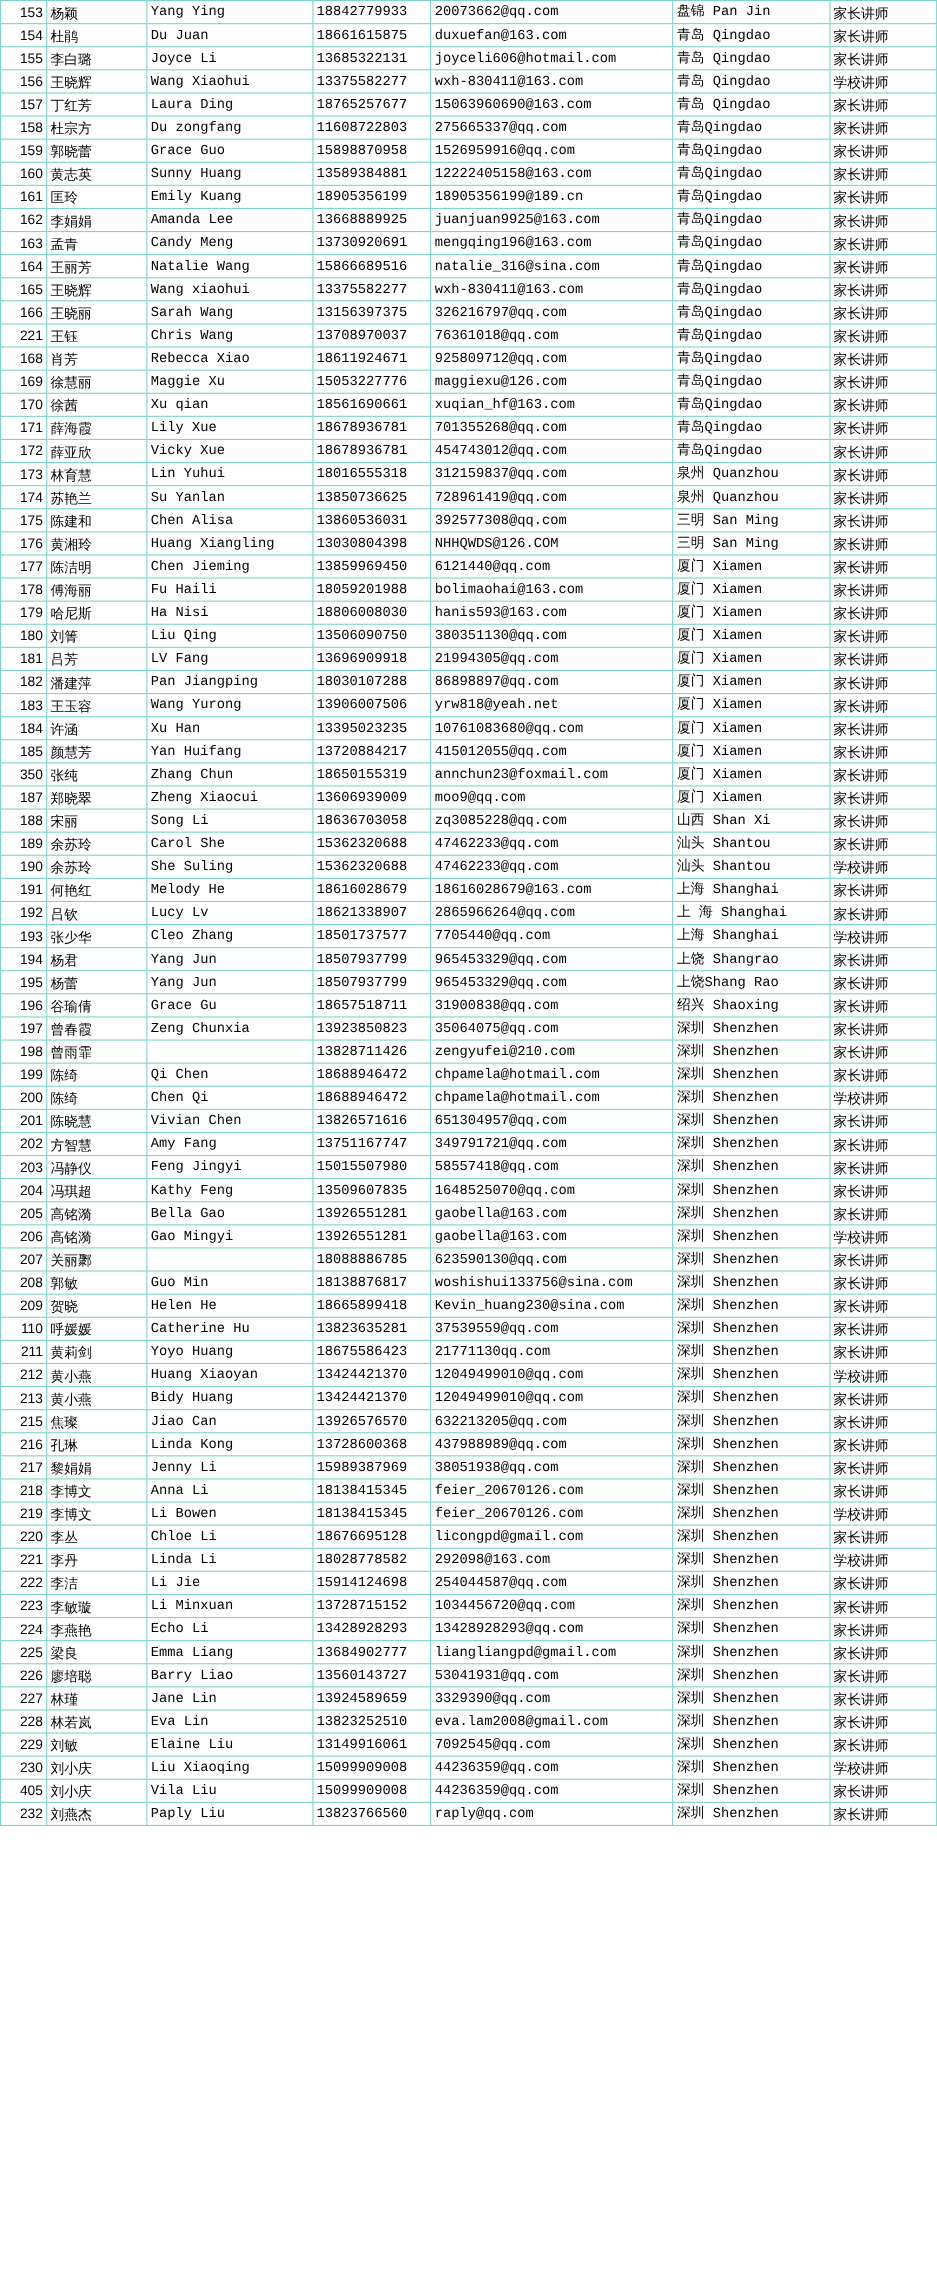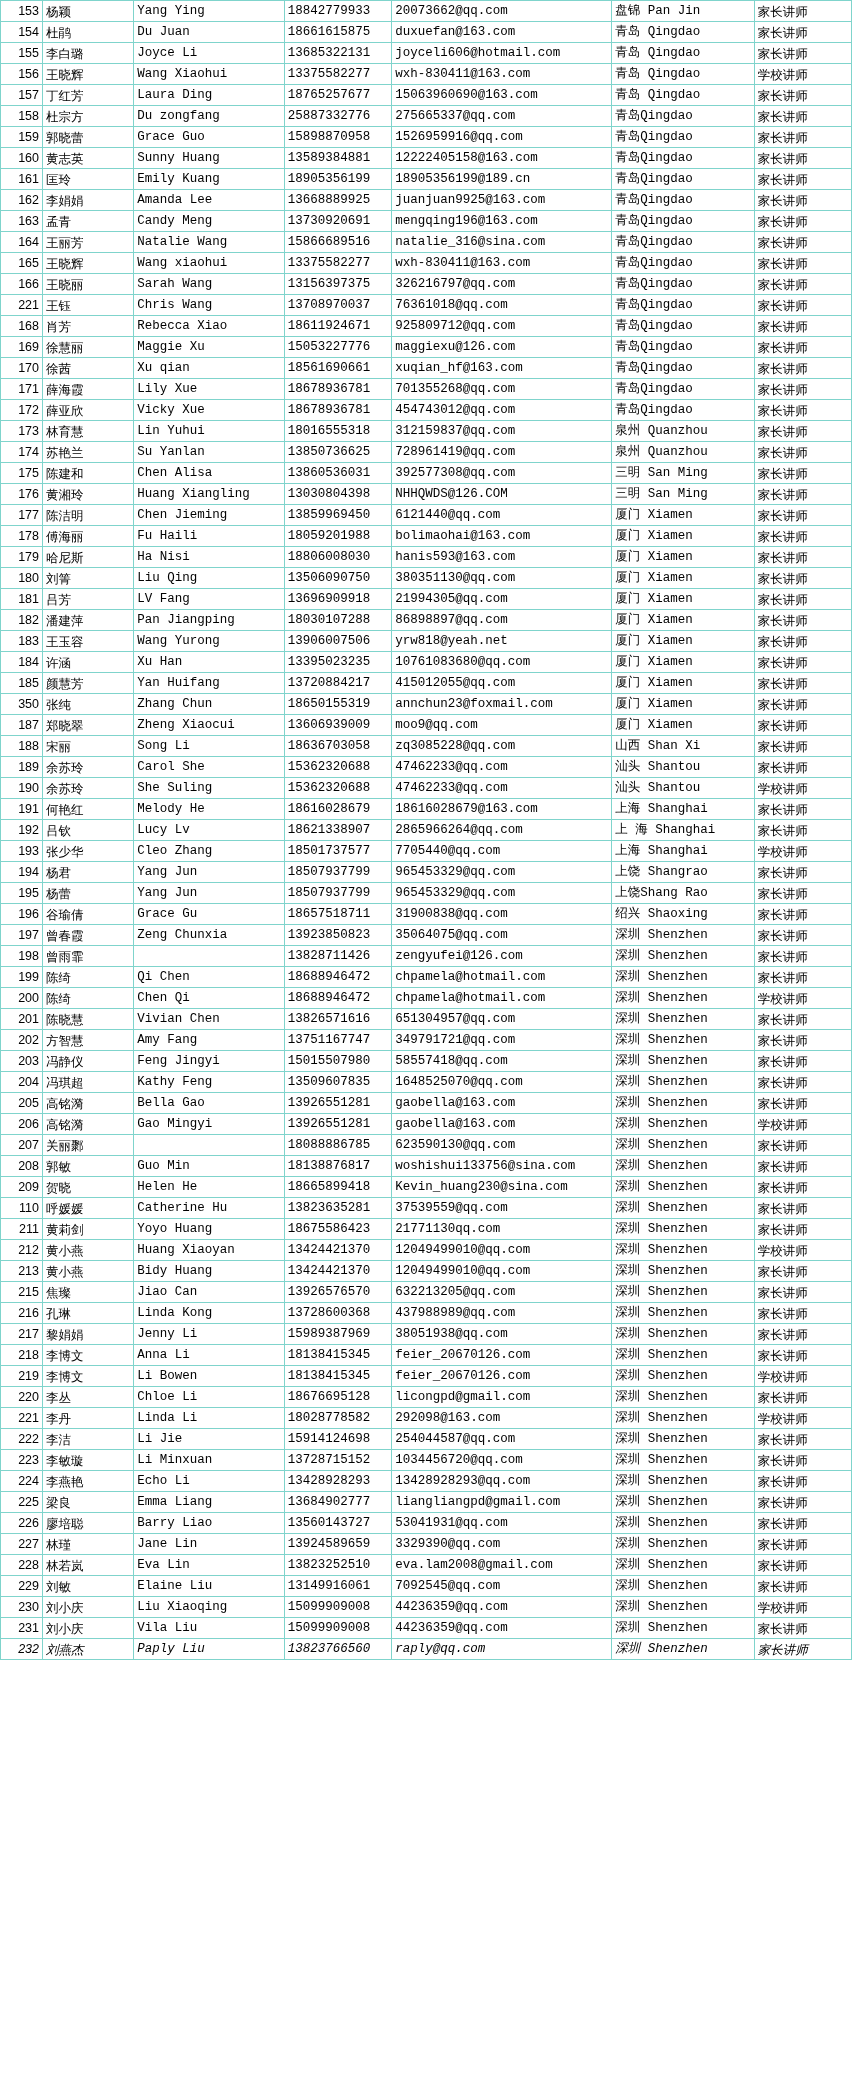--- a/index.html
+++ b/index.html
@@ -69,21 +69,20 @@
     width: 88px;
     text-align: left;
     padding-left: 6px;
   }
   .cn { font-family: "DejaVu Sans", sans-serif; font-size: 12.5px; }
   tr.row:nth-child(n) td { background: #ffffff; }
   .last-partial td {
     height: 9px;
     line-height: 9px;
     border-bottom: none;
-    font-style: italic;
   }
 </style>
 </head>
 <body>
 
 <table class="roster">
   <tbody>
       <tr class="row">
         <td class="c-index">153</td>
         <td class="c-cname cn">杨颖</td>
@@ -126,21 +125,21 @@
         <td class="c-ename">Laura Ding</td>
         <td class="c-phone">18765257677</td>
         <td class="c-email">15063960690@163.com</td>
         <td class="c-city cn">青岛 Qingdao</td>
         <td class="c-role cn">家长讲师</td>
       </tr>
       <tr class="row">
         <td class="c-index">158</td>
         <td class="c-cname cn">杜宗方</td>
         <td class="c-ename">Du zongfang</td>
-        <td class="c-phone">25887332776</td>
+        <td class="c-phone">11608722803</td>
         <td class="c-email">275665337@qq.com</td>
         <td class="c-city cn">青岛Qingdao</td>
         <td class="c-role cn">家长讲师</td>
       </tr>
       <tr class="row">
         <td class="c-index">159</td>
         <td class="c-cname cn">郭晓蕾</td>
         <td class="c-ename">Grace Guo</td>
         <td class="c-phone">15898870958</td>
         <td class="c-email">1526959916@qq.com</td>
@@ -487,21 +486,21 @@
         <td class="c-phone">13923850823</td>
         <td class="c-email">35064075@qq.com</td>
         <td class="c-city cn">深圳 Shenzhen</td>
         <td class="c-role cn">家长讲师</td>
       </tr>
       <tr class="row">
         <td class="c-index">198</td>
         <td class="c-cname cn">曾雨霏</td>
         <td class="c-ename"></td>
         <td class="c-phone">13828711426</td>
-        <td class="c-email">zengyufei@126.com</td>
+        <td class="c-email">zengyufei@210.com</td>
         <td class="c-city cn">深圳 Shenzhen</td>
         <td class="c-role cn">家长讲师</td>
       </tr>
       <tr class="row">
         <td class="c-index">199</td>
         <td class="c-cname cn">陈绮</td>
         <td class="c-ename">Qi Chen</td>
         <td class="c-phone">18688946472</td>
         <td class="c-email">chpamela@hotmail.com</td>
         <td class="c-city cn">深圳 Shenzhen</td>
@@ -771,21 +770,21 @@
       <tr class="row">
         <td class="c-index">230</td>
         <td class="c-cname cn">刘小庆</td>
         <td class="c-ename">Liu Xiaoqing</td>
         <td class="c-phone">15099909008</td>
         <td class="c-email">44236359@qq.com</td>
         <td class="c-city cn">深圳 Shenzhen</td>
         <td class="c-role cn">学校讲师</td>
       </tr>
       <tr class="row">
-        <td class="c-index">231</td>
+        <td class="c-index">405</td>
         <td class="c-cname cn">刘小庆</td>
         <td class="c-ename">Vila Liu</td>
         <td class="c-phone">15099909008</td>
         <td class="c-email">44236359@qq.com</td>
         <td class="c-city cn">深圳 Shenzhen</td>
         <td class="c-role cn">家长讲师</td>
       </tr>
       <tr class="row last-partial">
         <td class="c-index">232</td>
         <td class="c-cname cn">刘燕杰</td>

